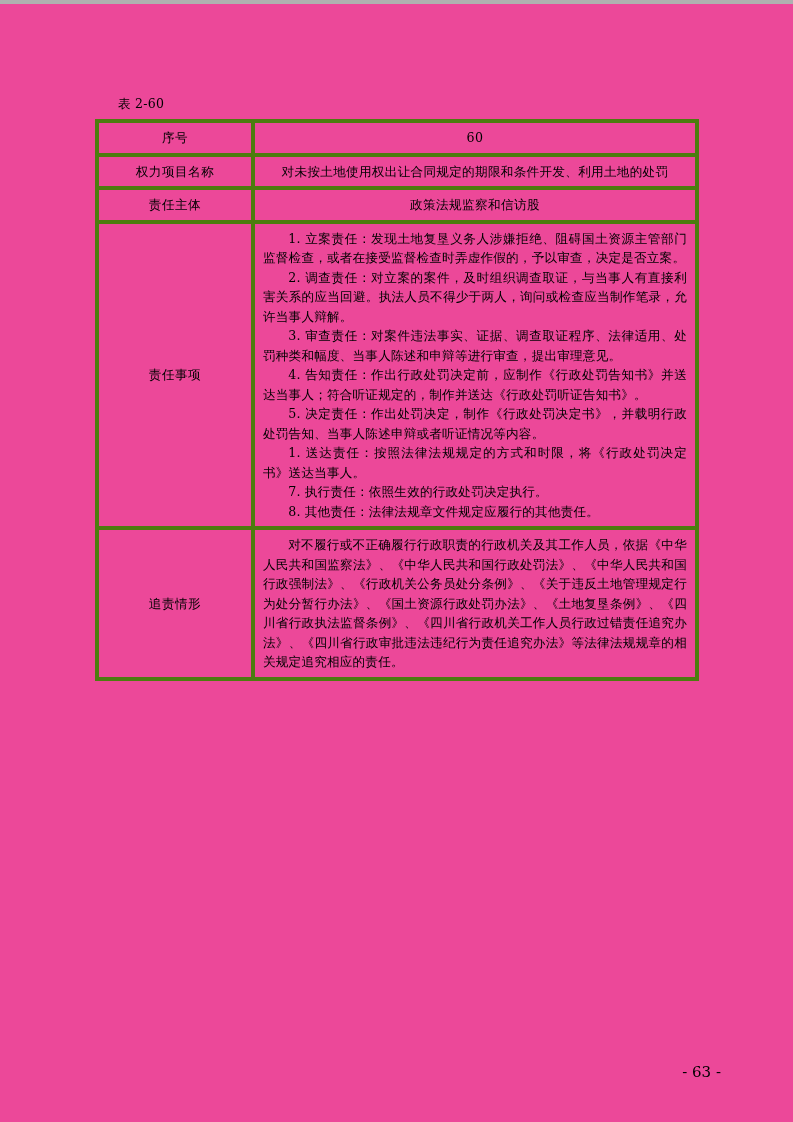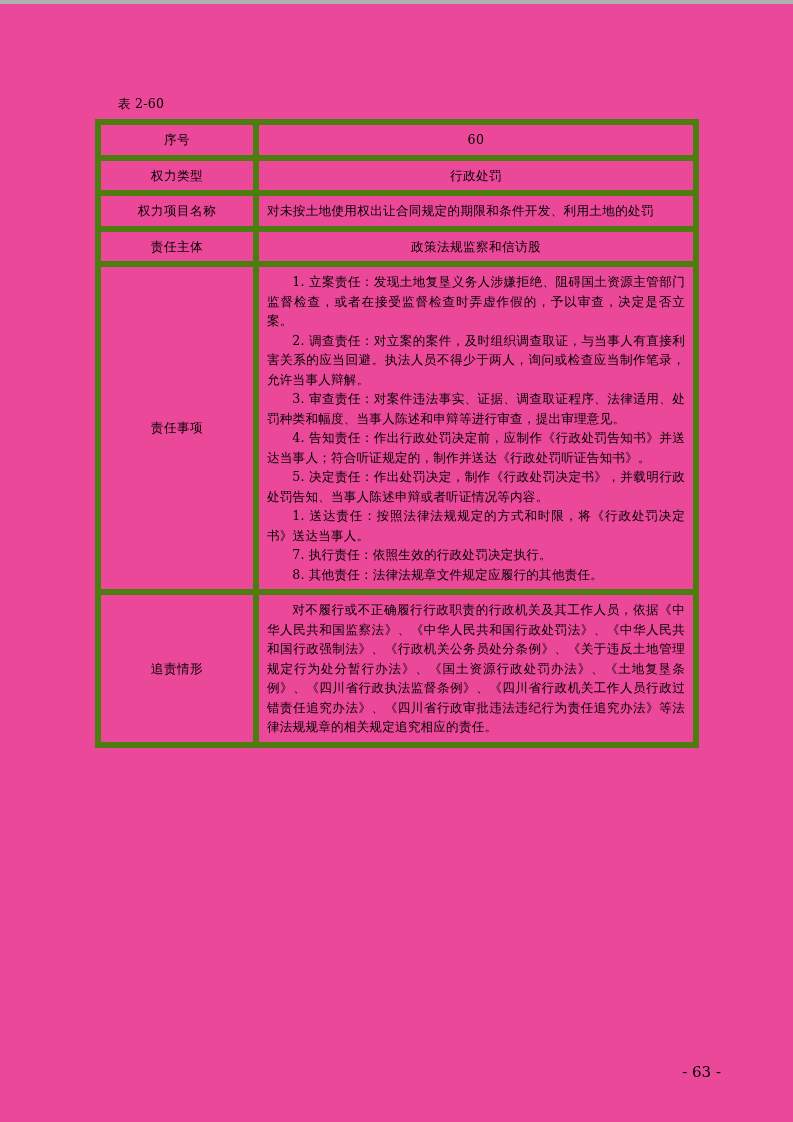--- a/index.html
+++ b/index.html
@@ -28,39 +28,39 @@
   }
   table.doc-table {
     position: absolute;
     left: 95px;
     top: 115px;
     width: 604px;
     border-collapse: collapse;
     table-layout: fixed;
   }
   table.doc-table td {
-    border: 6px solid #4d7c0f;
+    border: 4px solid #4d7c0f;
     font-size: 12.6px;
     line-height: 1.55;
     padding: 5px 8px;
     vertical-align: middle;
     font-family: "DejaVu Serif", "Liberation Serif", serif;
   }
   td.label-cell {
     width: 136px;
     text-align: center;
     vertical-align: middle;
     letter-spacing: 0.5px;
   }
   td.value-center {
     text-align: center;
     letter-spacing: 0.4px;
   }
   td.value-left {
-    text-align: left;
+    text-align: center;
     letter-spacing: 0.3px;
     padding-left: 10px;
   }
   td.value-para {
     text-align: justify;
     text-justify: inter-ideograph;
     letter-spacing: 0.2px;
     padding: 6px 10px 6px 10px;
     line-height: 1.72;
     vertical-align: top;
@@ -88,24 +88,20 @@
 
   <div class="table-caption">表 2-60</div>
 
   <table class="doc-table">
     <tbody>
       <tr>
         <td class="label-cell">序号</td>
         <td class="value-center">60</td>
       </tr>
       <tr>
-        <td class="label-cell">权力类型</td>
-        <td class="value-center">行政处罚</td>
-      </tr>
-      <tr>
         <td class="label-cell">权力项目名称</td>
         <td class="value-left">对未按土地使用权出让合同规定的期限和条件开发、利用土地的处罚</td>
       </tr>
       <tr>
         <td class="label-cell">责任主体</td>
         <td class="value-center">政策法规监察和信访股</td>
       </tr>
       <tr>
         <td class="label-cell">责任事项</td>
         <td class="value-para">

